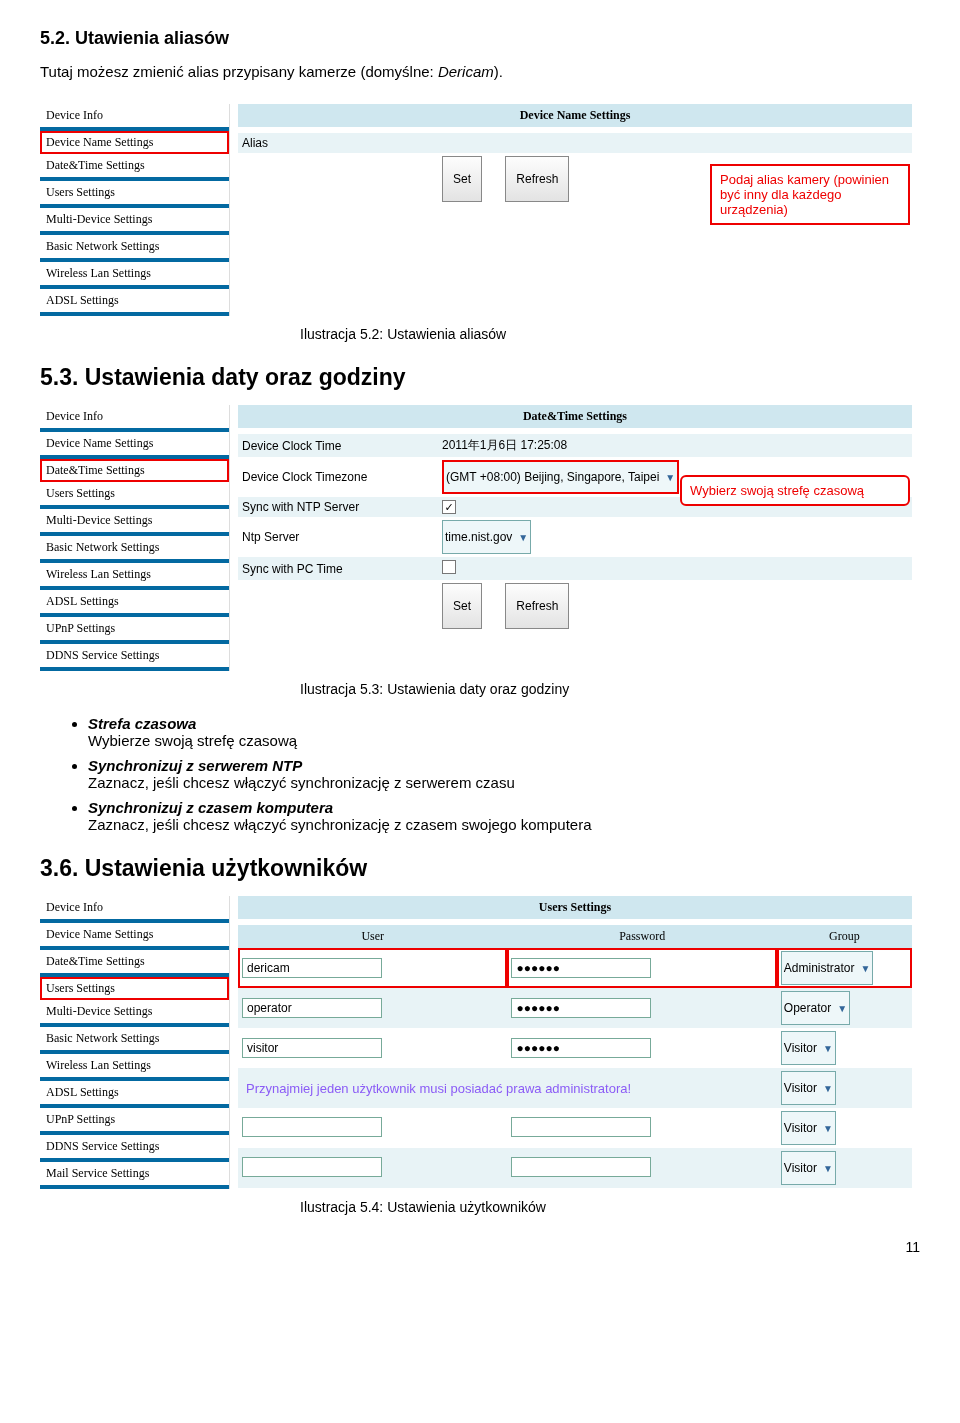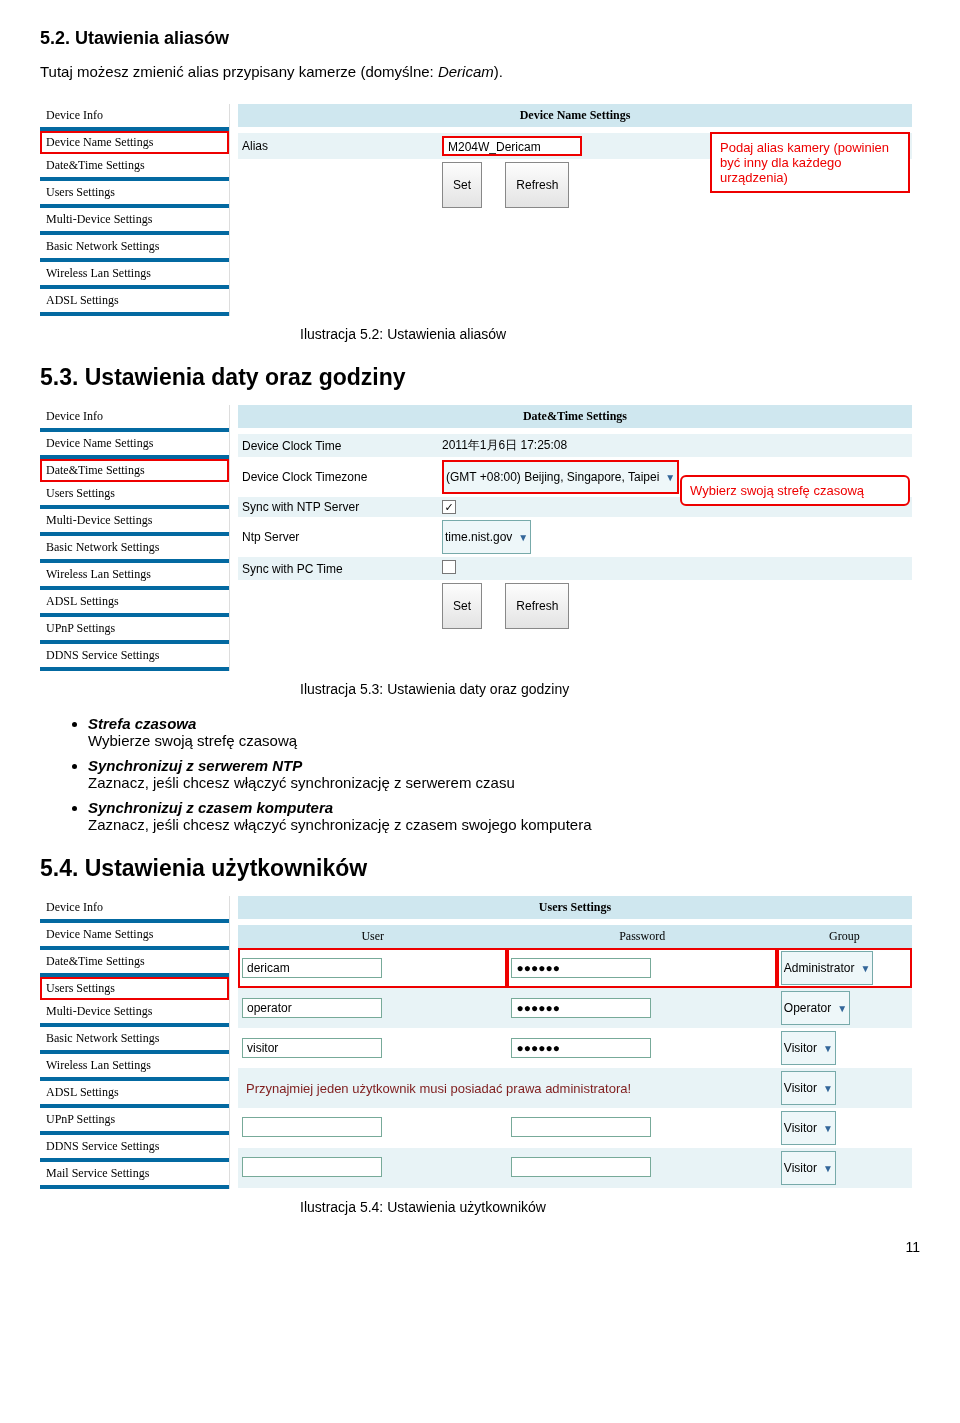--- a/index.html
+++ b/index.html
@@ -109,21 +109,21 @@
     padding: 4px;
     text-align: center;
     font-family: "Times New Roman", serif;
     margin-top: 48px;
   }
   .users-table td {
     padding: 3px 4px;
   }
   .users-table tr.alt td { background: #e8f3f6; }
   .users-table tr.hl td { outline: 2px solid #e00; outline-offset: -2px; }
-  .admin-note { color: #7f1d1d; font-size: 13px; padding: 6px 4px; }
+  .admin-note { color: #8b5cf6; font-size: 13px; padding: 6px 4px; }
   .page-num { text-align: right; font-size: 14px; margin-top: 24px; }
   .section-sub { font-size: 23px; font-weight: bold; margin: 22px 0 14px 0; }
 </style>
 </head>
 <body>
 
 <h3 class="section-title">5.2. Utawienia aliasów</h3>
 <p class="body-text">
   <span class="non-italic">Tutaj możesz zmienić alias przypisany kamerze (domyślne: </span><span>Dericam</span><span class="non-italic">).</span>
 </p>
@@ -137,30 +137,29 @@
       <div class="item">Users Settings</div>
       <div class="item">Multi-Device Settings</div>
       <div class="item">Basic Network Settings</div>
       <div class="item">Wireless Lan Settings</div>
       <div class="item">ADSL Settings</div>
     </div>
     <div class="main">
       <div class="main-header">Device Name Settings</div>
       <div class="row alt">
         <div class="lbl">Alias</div>
-        <div class="val"><span class="inp hl">M204W_Dericam</span></div>
       </div>
       <div class="row">
         <div class="lbl"></div>
         <div class="val">
           <span class="btn">Set</span>
           <span class="btn">Refresh</span>
         </div>
       </div>
-      <div class="callout" style="right:10px; top:28px; width:200px;">Podaj alias kamery (powinien być inny dla każdego urządzenia)</div>
+      <div class="callout" style="right:10px; top:60px; width:200px;">Podaj alias kamery (powinien być inny dla każdego urządzenia)</div>
     </div>
   </div>
 </div>
 
 <div class="figure-caption">Ilustracja 5.2: Ustawienia aliasów</div>
 
 <h3 class="section-sub">5.3. Ustawienia daty oraz godziny</h3>
 
 <div class="screenshot">
   <div class="scr-body">
@@ -230,21 +229,21 @@
   <li>
     <span class="bold-it">Synchronizuj z serwerem NTP</span><br>
     <span>Zaznacz, jeśli chcesz włączyć synchronizację z serwerem czasu</span>
   </li>
   <li>
     <span class="bold-it">Synchronizuj z czasem komputera</span><br>
     <span>Zaznacz, jeśli chcesz włączyć synchronizację z czasem swojego komputera</span>
   </li>
 </ul>
 
-<h3 class="section-sub">5.4. Ustawienia użytkowników</h3>
+<h3 class="section-sub">3.6. Ustawienia użytkowników</h3>
 
 <div class="screenshot">
   <div class="scr-body">
     <div class="sidebar">
       <div class="item">Device Info</div>
       <div class="item">Device Name Settings</div>
       <div class="item">Date&amp;Time Settings</div>
       <div class="item hl">Users Settings</div>
       <div class="item">Multi-Device Settings</div>
       <div class="item">Basic Network Settings</div>

